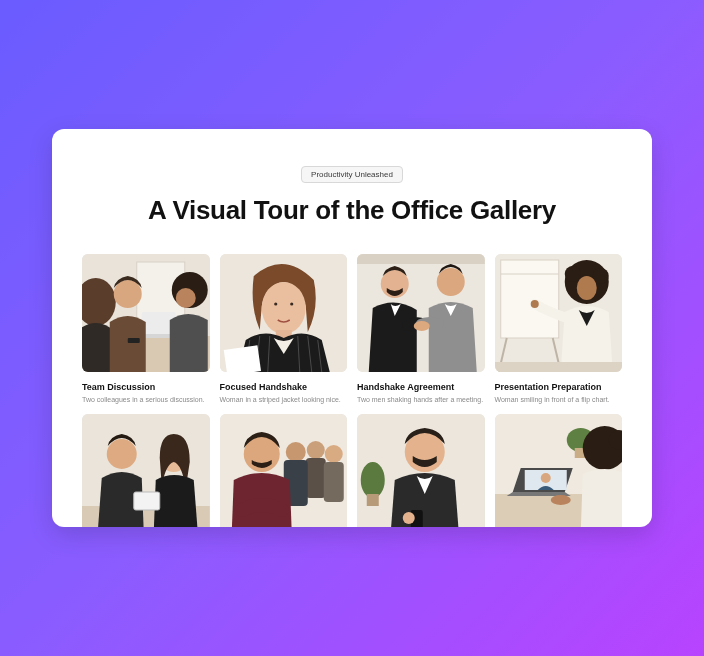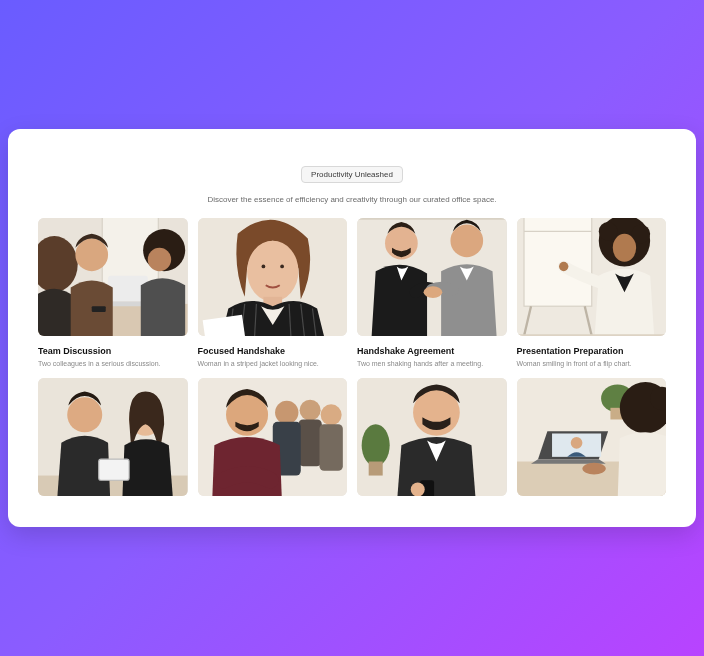--- a/index.html
+++ b/index.html
@@ -8,21 +8,21 @@
     width: 704px;
     height: 656px;
     background: linear-gradient(135deg, #6a5cff 0%, #8b5cff 50%, #b843ff 100%);
     border-radius: 14px;
     display: flex;
     align-items: center;
     justify-content: center;
     overflow: hidden;
   }
   .stage {
-    width: 688px;
+    width: 600px;
     height: 398px;
     background: #ffffff;
     border-radius: 12px;
     box-shadow: 0 8px 24px rgba(0,0,0,0.15);
     padding: 34px 30px 0 30px;
     overflow: hidden;
   }
   .header { text-align: center; }
   .pill {
     display: inline-block;
@@ -39,21 +39,21 @@
     font-weight: 700;
     color: #111;
     letter-spacing: -0.3px;
     margin-bottom: 8px;
   }
   .subtitle {
     font-size: 8px;
     color: #6b6b6b;
   }
   .grid {
-    margin-top: 14px;
+    margin-top: 28px;
     display: grid;
     grid-template-columns: repeat(4, 1fr);
     gap: 10px;
   }
   .card { }
   .thumb {
     width: 100%;
     height: 118px;
     border-radius: 6px;
     overflow: hidden;
@@ -74,21 +74,21 @@
   }
   .row2 .thumb { height: 118px; }
   svg { display: block; }
 </style>
 </head>
 <body>
 
 <div class="stage">
   <div class="header">
     <div class="pill">Productivity Unleashed</div>
-    <p class="subtitle">Discover the essence of efficiency and creativity through our curated office space.</p>
+    <h1 class="title">A Visual Tour of the Office Gallery</h1>
   </div>
 
   <div class="grid">
 
     <div class="card">
       <div class="thumb">
         <svg viewBox="0 0 128 118" width="100%" height="100%" preserveAspectRatio="xMidYMid slice">
           <rect width="128" height="118" fill="#e9e3da"></rect>
           <rect x="55" y="8" width="48" height="62" fill="#f4f1ea" stroke="#d7d1c6"></rect>
           <rect x="0" y="82" width="128" height="36" fill="#d9c8b2"></rect>

